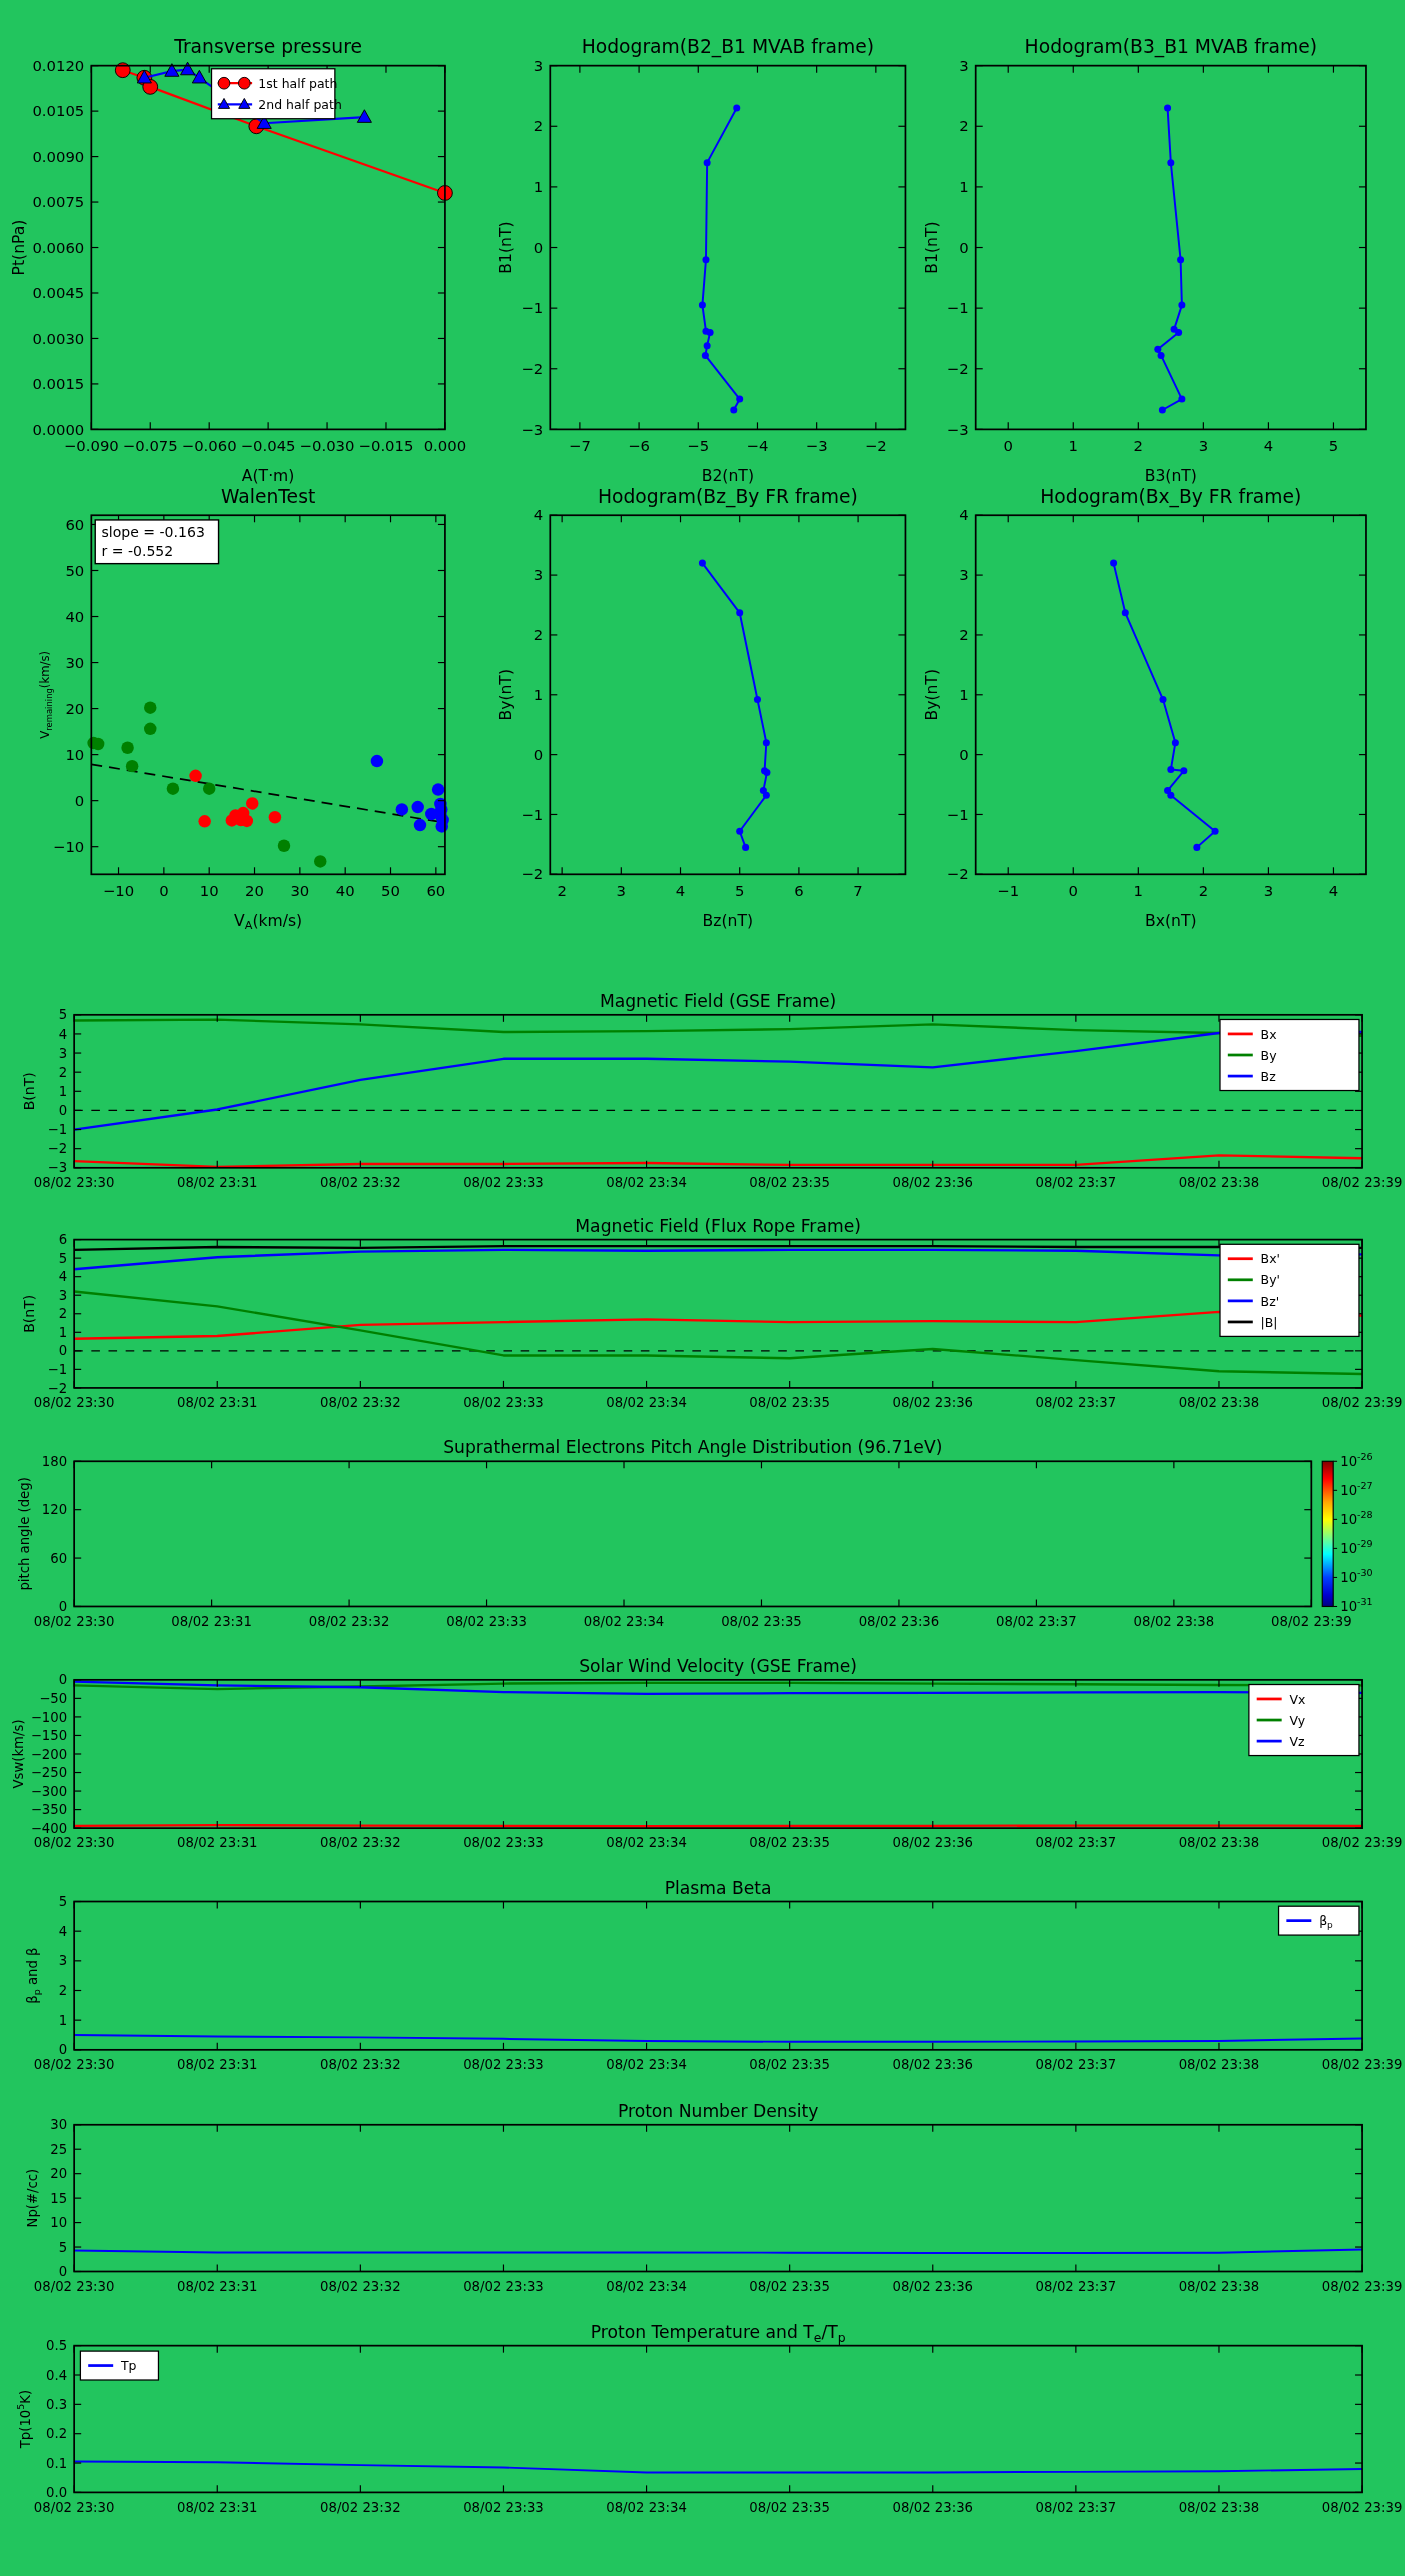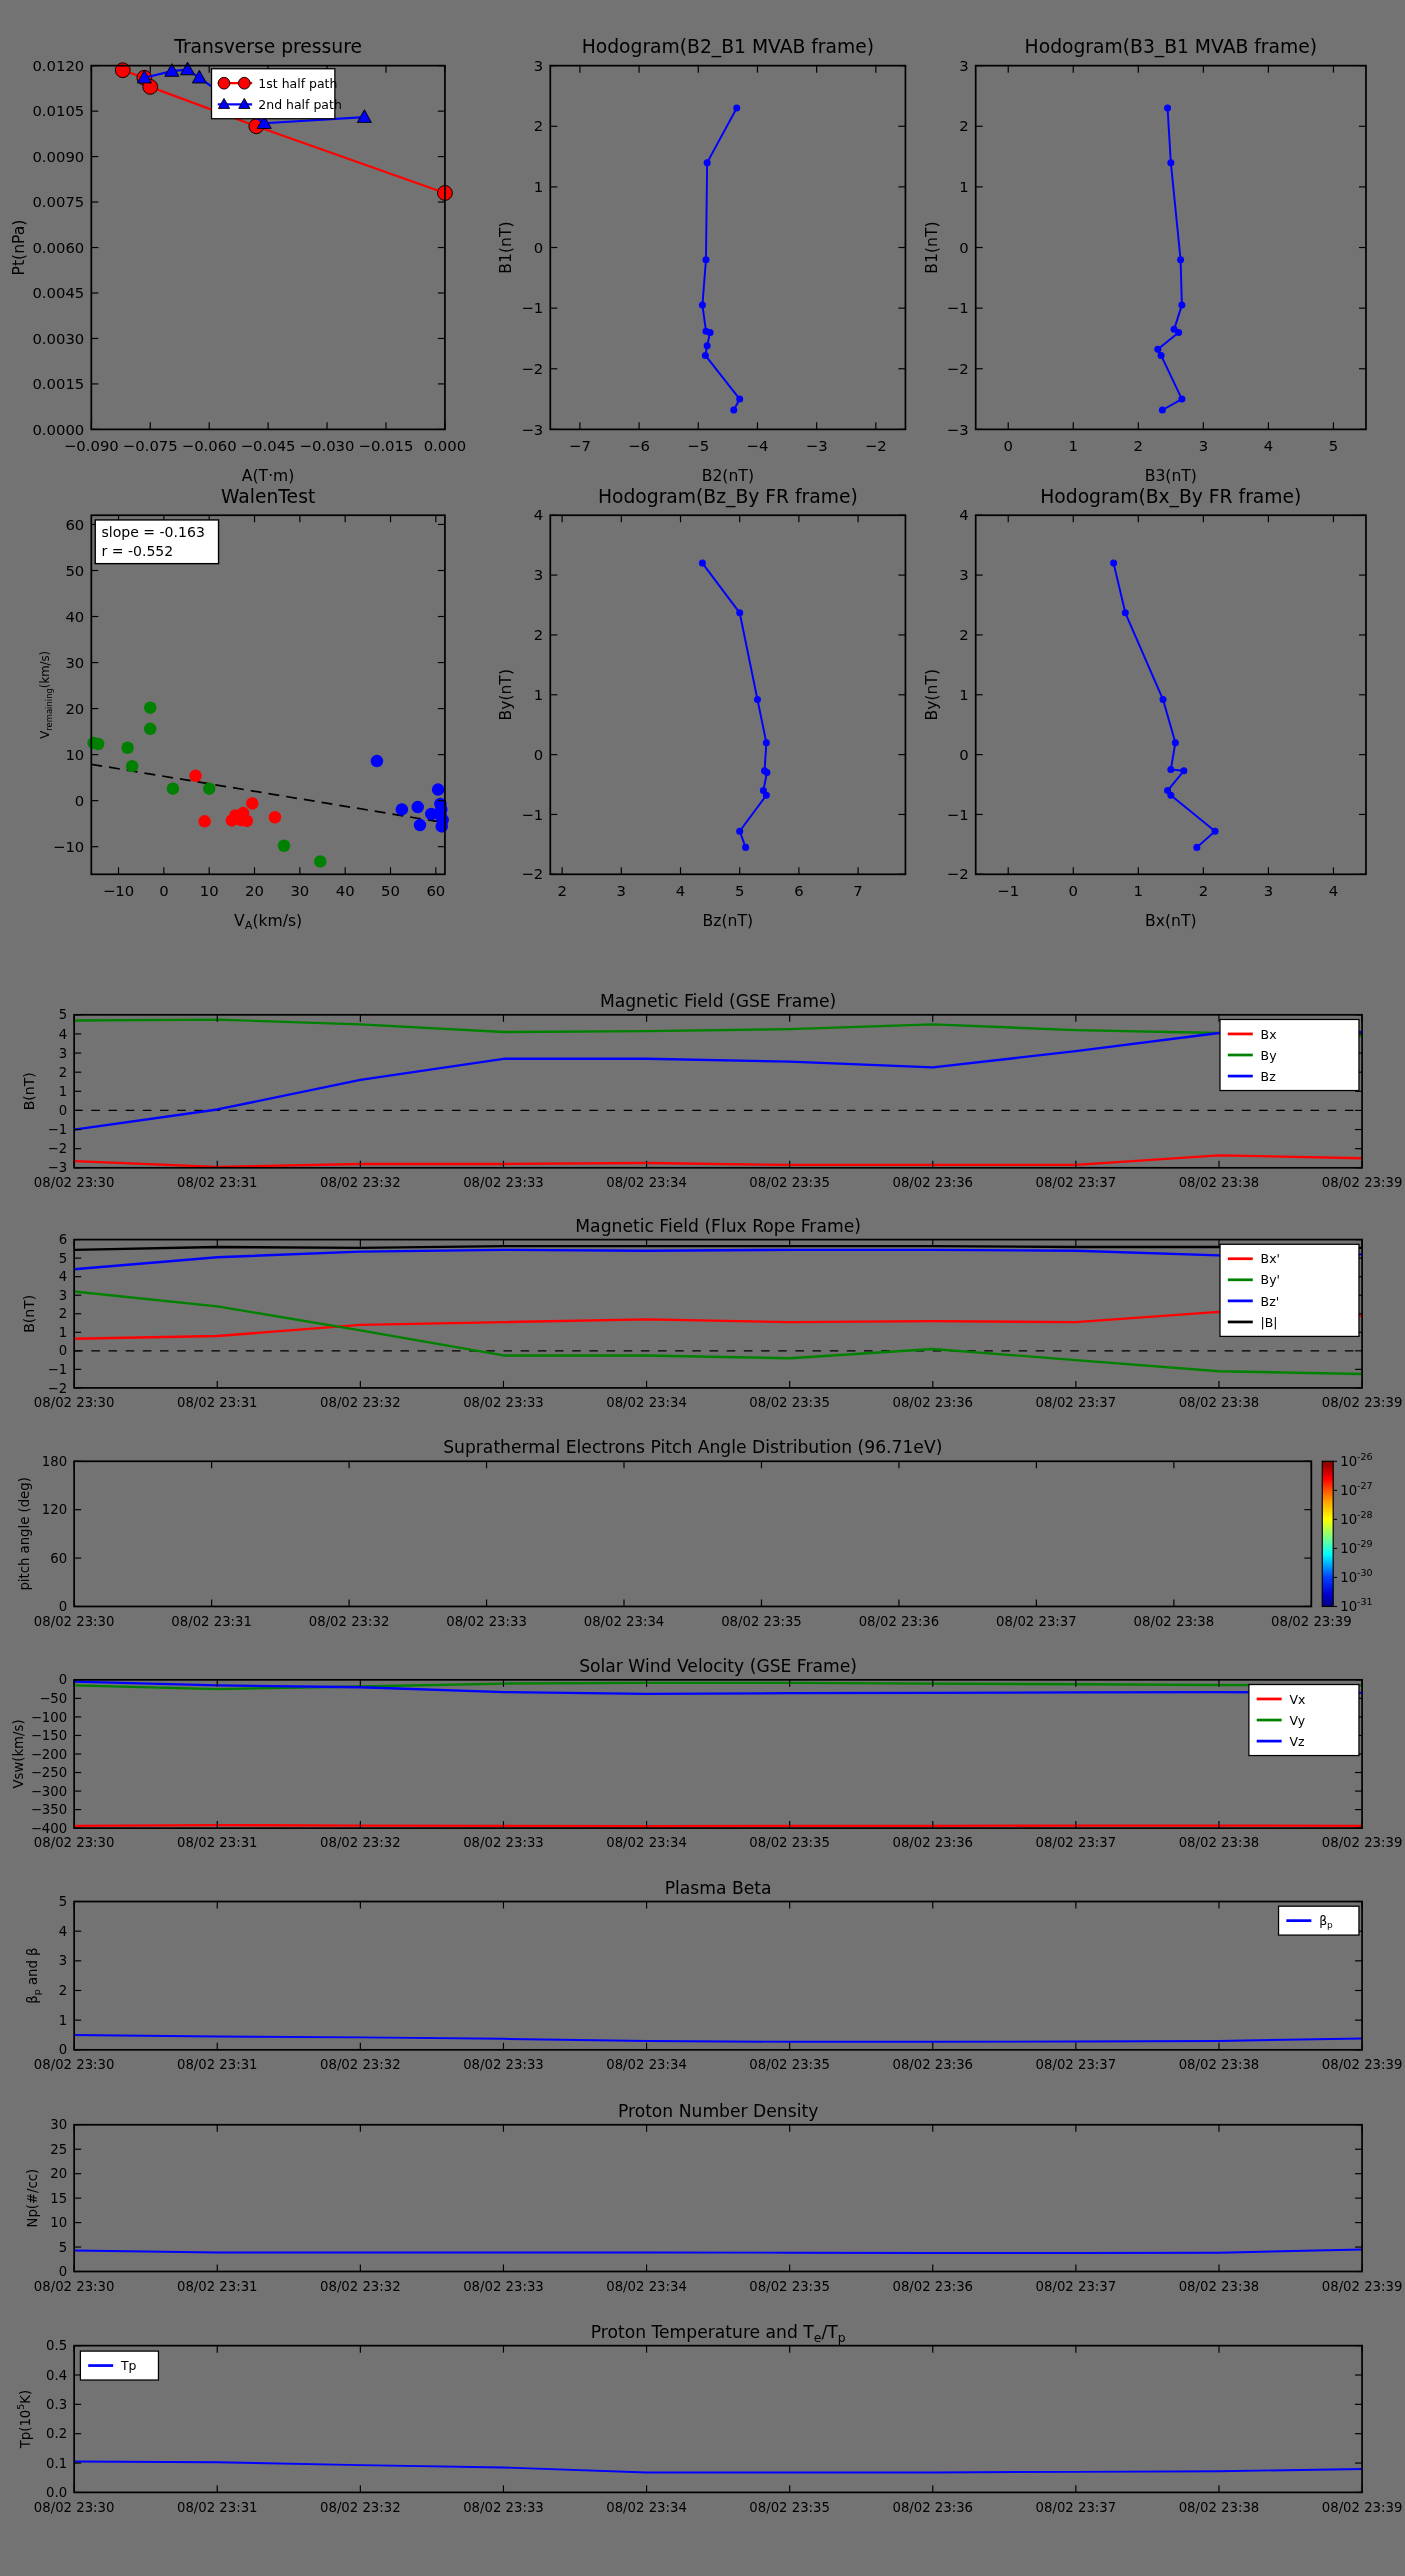--- a/index.html
+++ b/index.html
@@ -1,16 +1,16 @@
 <!DOCTYPE html>
 <html style="font-size:12.5px"><head>
 <meta charset="utf-8">
 <style>
   html,body{margin:0;padding:0;background:#ffffff;}
-  #figure{position:relative;width:1405px;height:2576px;background:#737373;}
+  #figure{position:relative;width:1405px;height:2576px;background:#22c55e;}
   svg text{font-family:"DejaVu Sans","Liberation Sans",sans-serif;fill:#000;}
 </style>
 </head>
 <body>
 
 <div id="figure">
   <svg id="fig" width="1405" height="2576" viewBox="0 0 1800 3300">
       <g>
         <text font-size="24" text-anchor="middle" x="343.5" y="68"><tspan>Transverse pressure</tspan></text>
         <polyline points="157.26666666666665,89.82500000000005 184.95,99.53333333333336 192.5,111.1833333333334 328.4,161.66666666666663 570,247.10000000000002" fill="none" stroke="#ff0000" stroke-width="2.8" stroke-linejoin="round"></polyline>

